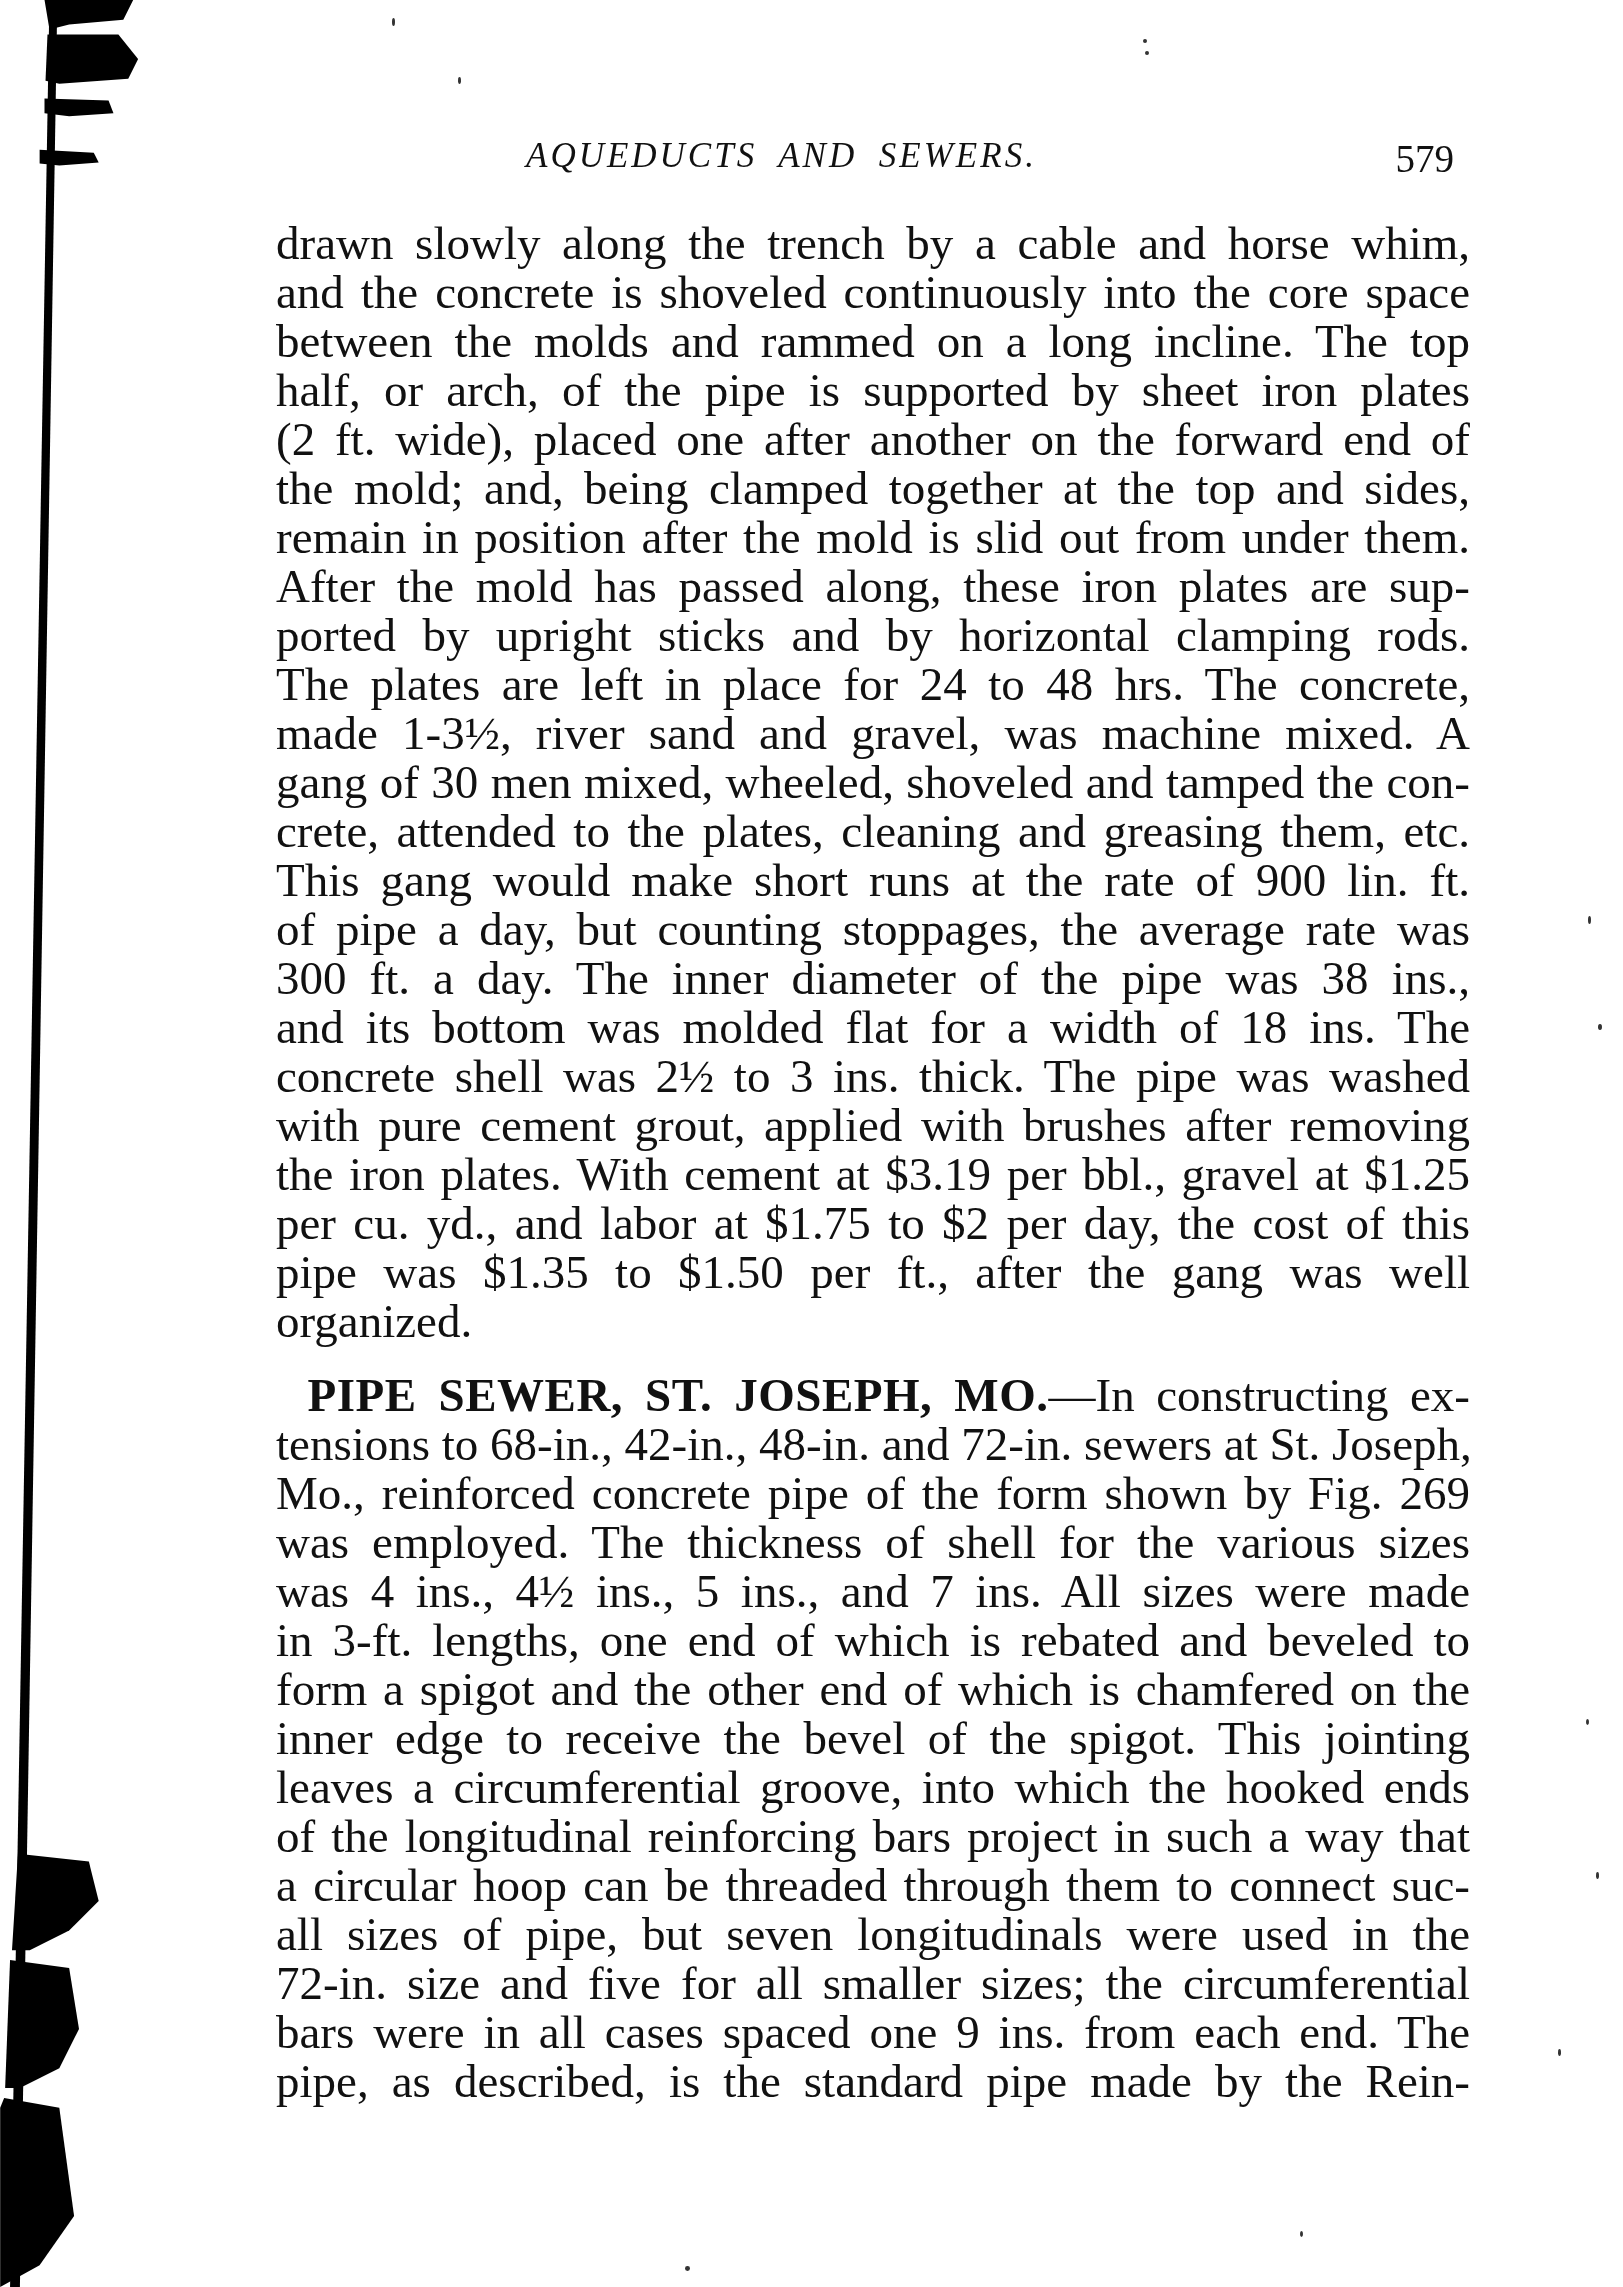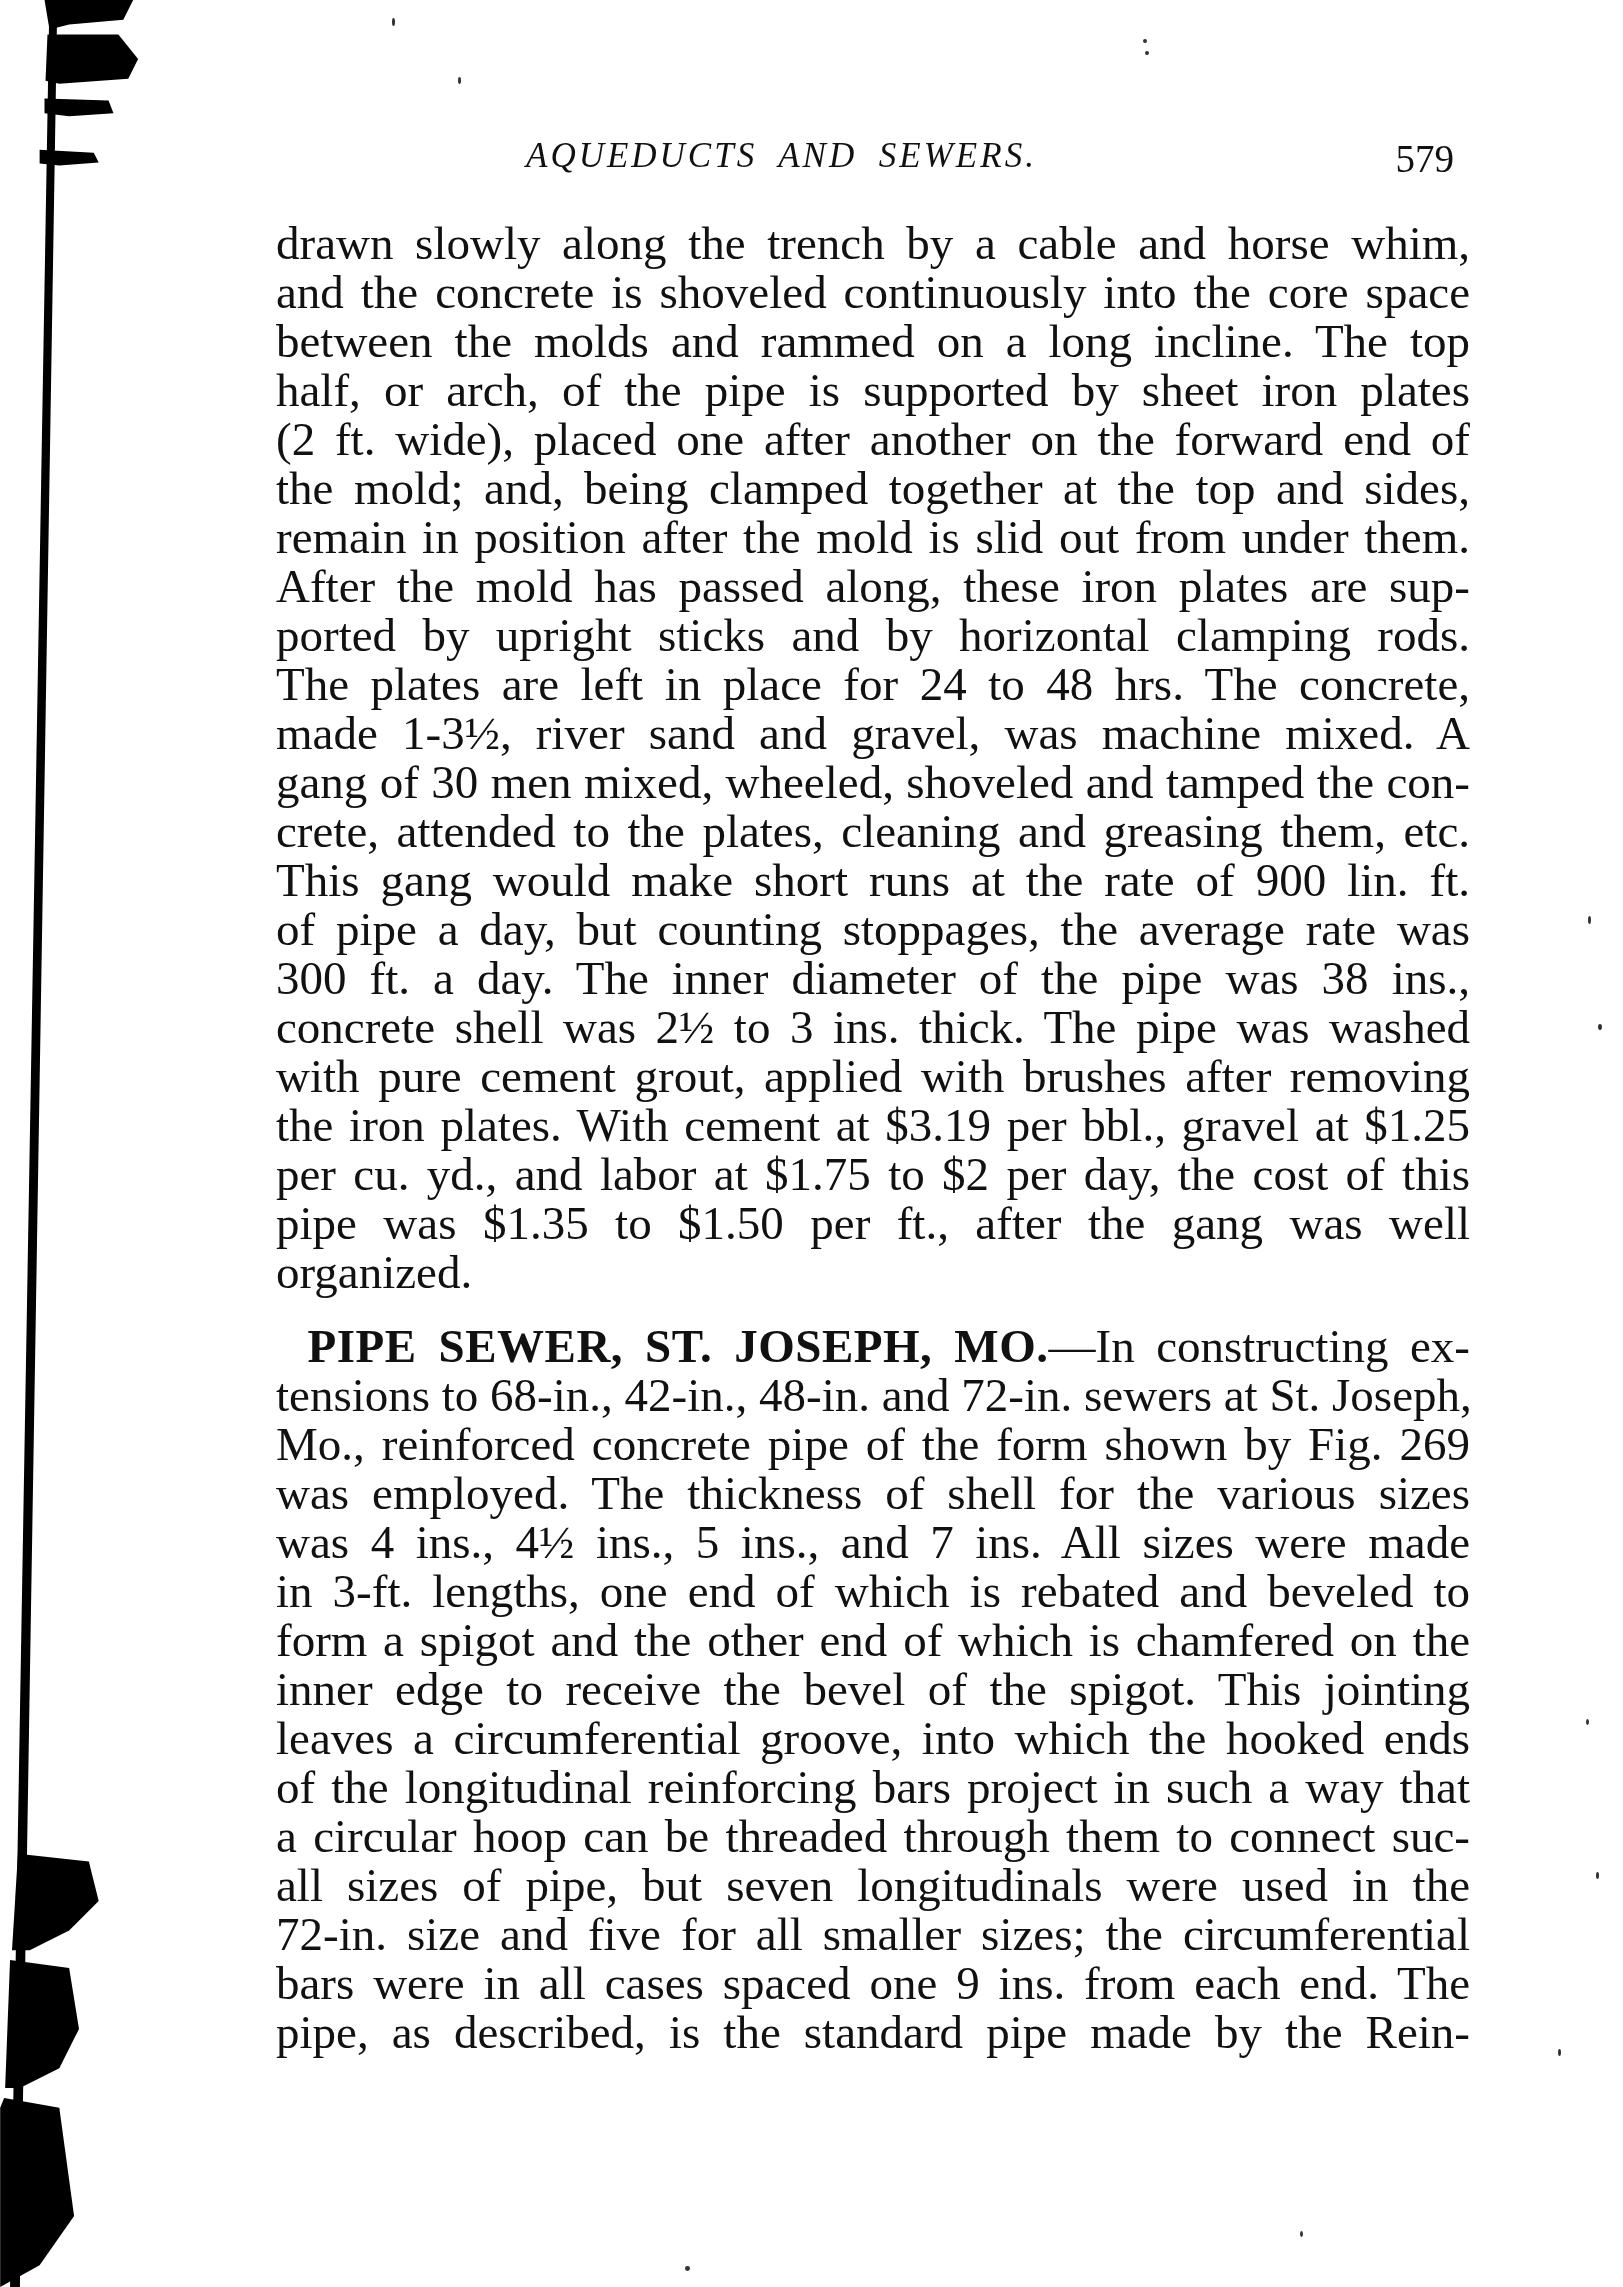--- a/index.html
+++ b/index.html
@@ -111,20 +111,21 @@
     <span class="line">remain in position after the mold is slid out from under them.</span>
     <span class="line">After the mold has passed along, these iron plates are sup-</span>
     <span class="line">ported by upright sticks and by horizontal clamping rods.</span>
     <span class="line">The plates are left in place for 24 to 48 hrs.  The concrete,</span>
     <span class="line">made 1-3½, river sand and gravel, was machine mixed.  A</span>
     <span class="line">gang of 30 men mixed, wheeled, shoveled and tamped the con-</span>
     <span class="line">crete, attended to the plates, cleaning and greasing them, etc.</span>
     <span class="line">This gang would make short runs at the rate of 900 lin. ft.</span>
     <span class="line">of pipe a day, but counting stoppages, the average rate was</span>
     <span class="line">300 ft. a day.  The inner diameter of the pipe was 38 ins.,</span>
+    <span class="line">and its bottom was molded flat for a width of 18 ins. The</span>
     <span class="line">concrete shell was 2½ to 3 ins. thick.  The pipe was washed</span>
     <span class="line">with pure cement grout, applied with brushes after removing</span>
     <span class="line">the iron plates.  With cement at $3.19 per bbl., gravel at $1.25</span>
     <span class="line">per cu. yd., and labor at $1.75 to $2 per day, the cost of this</span>
     <span class="line">pipe was $1.35 to $1.50 per ft., after the gang was well</span>
     <span class="line last">organized.</span>
   </div>
 
   <div class="para-gap"></div>
 

